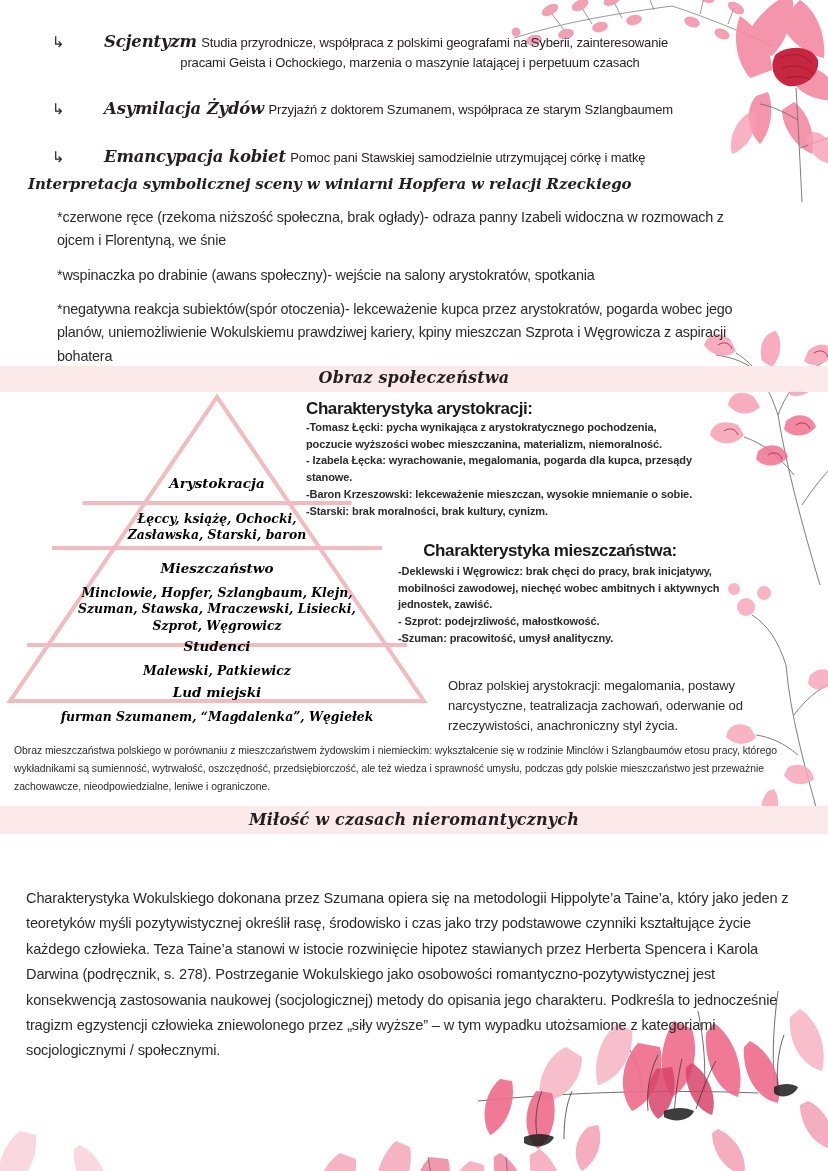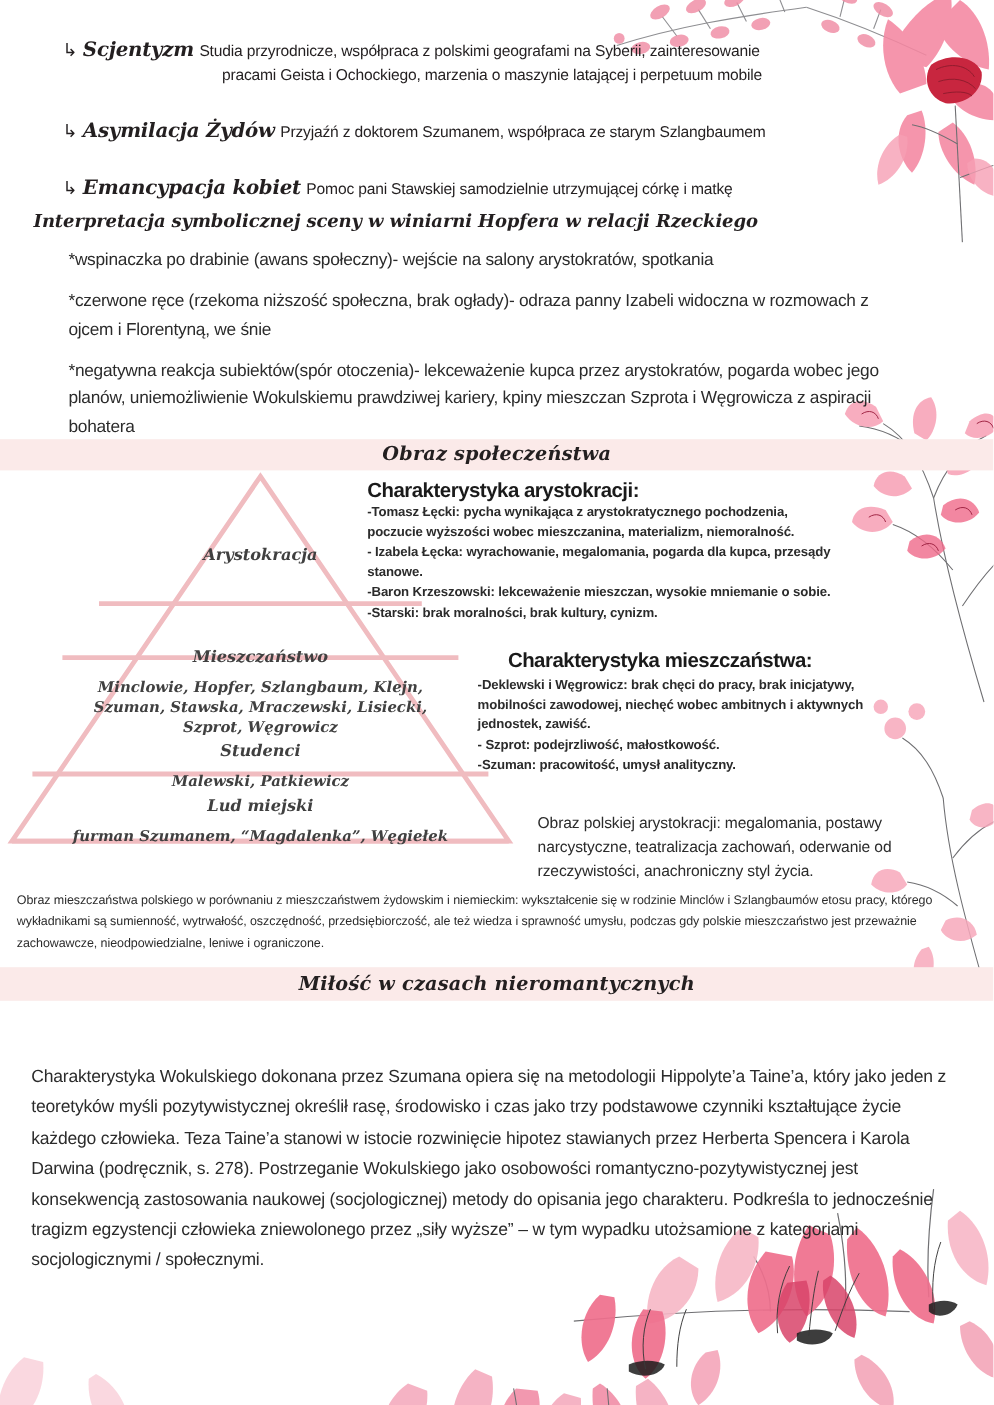--- a/index.html
+++ b/index.html
@@ -66,20 +66,21 @@
     font-size: 15px;
     color: #231f20;
     vertical-align: baseline;
   }
   .arrow-term {
     font-family: "DejaVu Serif", serif;
     font-style: italic;
     font-weight: 700;
     font-size: 16.5px;
     letter-spacing: -0.2px;
+    margin-left: 35px;
   }
   .arrow-desc {
     font-size: 13px;
     letter-spacing: -0.15px;
   }
   #row-0 .arrow-desc { display: inline; }
   #row-0 .second-line {
     display: block;
     text-align: center;
     padding-left: 60px;
@@ -135,23 +136,24 @@
     width: 430px;
     height: 315px;
   }
   #pyramid-svg { display: block; }
   .pyr-label {
     position: absolute;
     text-align: center;
     font-family: "DejaVu Serif", serif;
     font-style: italic;
     font-weight: 700;
-    color: #404040;
+    color: #000000;
     line-height: 1.32;
     z-index: 3;
+    margin-top: 20px;
   }
   .pyr-tier-name { font-size: 13.5px; }
   .pyr-tier-members { font-size: 12.4px; }
 
   
   #arist-head { top: 399px; left: 306px; font-size: 17px; }
   #arist-list { top: 419px; left: 306px; width: 470px; }
   .rc-line {
     font-size: 11px;
     line-height: 1.52;
@@ -376,57 +378,59 @@
       <path d="M0 132 C60 126 130 126 200 132"></path>
     </g>
   </svg>
 
   <div class="layer" id="top-list">
 
     <div class="arrow-row" id="row-0">
       <span class="arrow-glyph">↳</span>
       <span class="arrow-term">Scjentyzm</span>
       <span class="arrow-desc">Studia przyrodnicze, współpraca z polskimi geografami na Syberii, zainteresowanie</span>
-      <span class="arrow-desc second-line">pracami Geista i Ochockiego, marzenia o maszynie latającej i perpetuum mobile</span>
+      <span class="arrow-desc second-line">pracami Geista i Ochockiego, marzenia o maszynie latającej i perpetuum czasach</span>
     </div>
 
     <div class="arrow-row" id="row-1" style="margin-top:24px;">
       <span class="arrow-glyph">↳</span>
       <span class="arrow-term">Asymilacja Żydów</span>
       <span class="arrow-desc">Przyjaźń z doktorem Szumanem, współpraca ze starym Szlangbaumem</span>
     </div>
 
     <div class="arrow-row" id="row-2" style="margin-top:24px;">
       <span class="arrow-glyph">↳</span>
       <span class="arrow-term">Emancypacja kobiet</span>
       <span class="arrow-desc">Pomoc pani Stawskiej samodzielnie utrzymującej córkę i matkę</span>
     </div>
   </div>
 
   <div class="layer script" id="interp-head">Interpretacja symbolicznej sceny w winiarni Hopfera w relacji Rzeckiego</div>
 
   <div class="layer" id="star-list">
+    <div class="star-item body-txt">*czerwone ręce (rzekoma niższość społeczna, brak ogłady)- odraza panny Izabeli widoczna w rozmowach z ojcem i Florentyną, we śnie</div>
     <div class="star-item body-txt">*wspinaczka po drabinie (awans społeczny)- wejście na salony arystokratów, spotkania</div>
-    <div class="star-item body-txt">*czerwone ręce (rzekoma niższość społeczna, brak ogłady)- odraza panny Izabeli widoczna w rozmowach z ojcem i Florentyną, we śnie</div>
     <div class="star-item body-txt">*negatywna reakcja subiektów(spór otoczenia)- lekceważenie kupca przez arystokratów, pogarda wobec jego planów, uniemożliwienie Wokulskiemu prawdziwej kariery, kpiny mieszczan Szprota i Węgrowicza z aspiracji bohatera</div>
   </div>
 
   <div class="band" id="band-1"></div>
   <div class="band-label script" id="band-1-label">Obraz społeczeństwa</div>
 
   <div class="layer" id="pyramid-wrap">
     <svg id="pyramid-svg" width="430" height="315" viewBox="0 0 430 315">
       <polygon points="215,4 422,308 8,308" fill="none" stroke="#f0bcc0" stroke-width="4"></polygon>
       <line x1="80.5" y1="110" x2="349.5" y2="110" stroke="#f0bcc0" stroke-width="4"></line>
       <line x1="50" y1="155" x2="380" y2="155" stroke="#f0bcc0" stroke-width="4"></line>
       <line x1="25" y1="252" x2="405" y2="252" stroke="#f0bcc0" stroke-width="4"></line>
       <line x1="8" y1="308" x2="422" y2="308" stroke="#f0bcc0" stroke-width="4"></line>
     </svg>
 
     <div class="pyr-label pyr-tier-name" style="top:62px; left:115px; width:200px;">Arystokracja</div>
+    <div class="pyr-label pyr-tier-members" style="top:98px; left:55px; width:320px; white-space:pre-line;">Łęccy, książę, Ochocki,
+Zasławska, Starski, baron</div>
 
     <div class="pyr-label pyr-tier-name" style="top:147px; left:115px; width:200px;">Mieszczaństwo</div>
     <div class="pyr-label pyr-tier-members" style="top:172px; left:25px; width:380px; white-space:pre-line;">Minclowie, Hopfer, Szlangbaum, Klejn,
 Szuman, Stawska, Mraczewski, Lisiecki,
 Szprot, Węgrowicz</div>
 
     <div class="pyr-label pyr-tier-name" style="top:225px; left:115px; width:200px;">Studenci</div>
     <div class="pyr-label pyr-tier-members" style="top:250px; left:55px; width:320px;">Malewski, Patkiewicz</div>
 
     <div class="pyr-label pyr-tier-name" style="top:271px; left:115px; width:200px;">Lud miejski</div>

